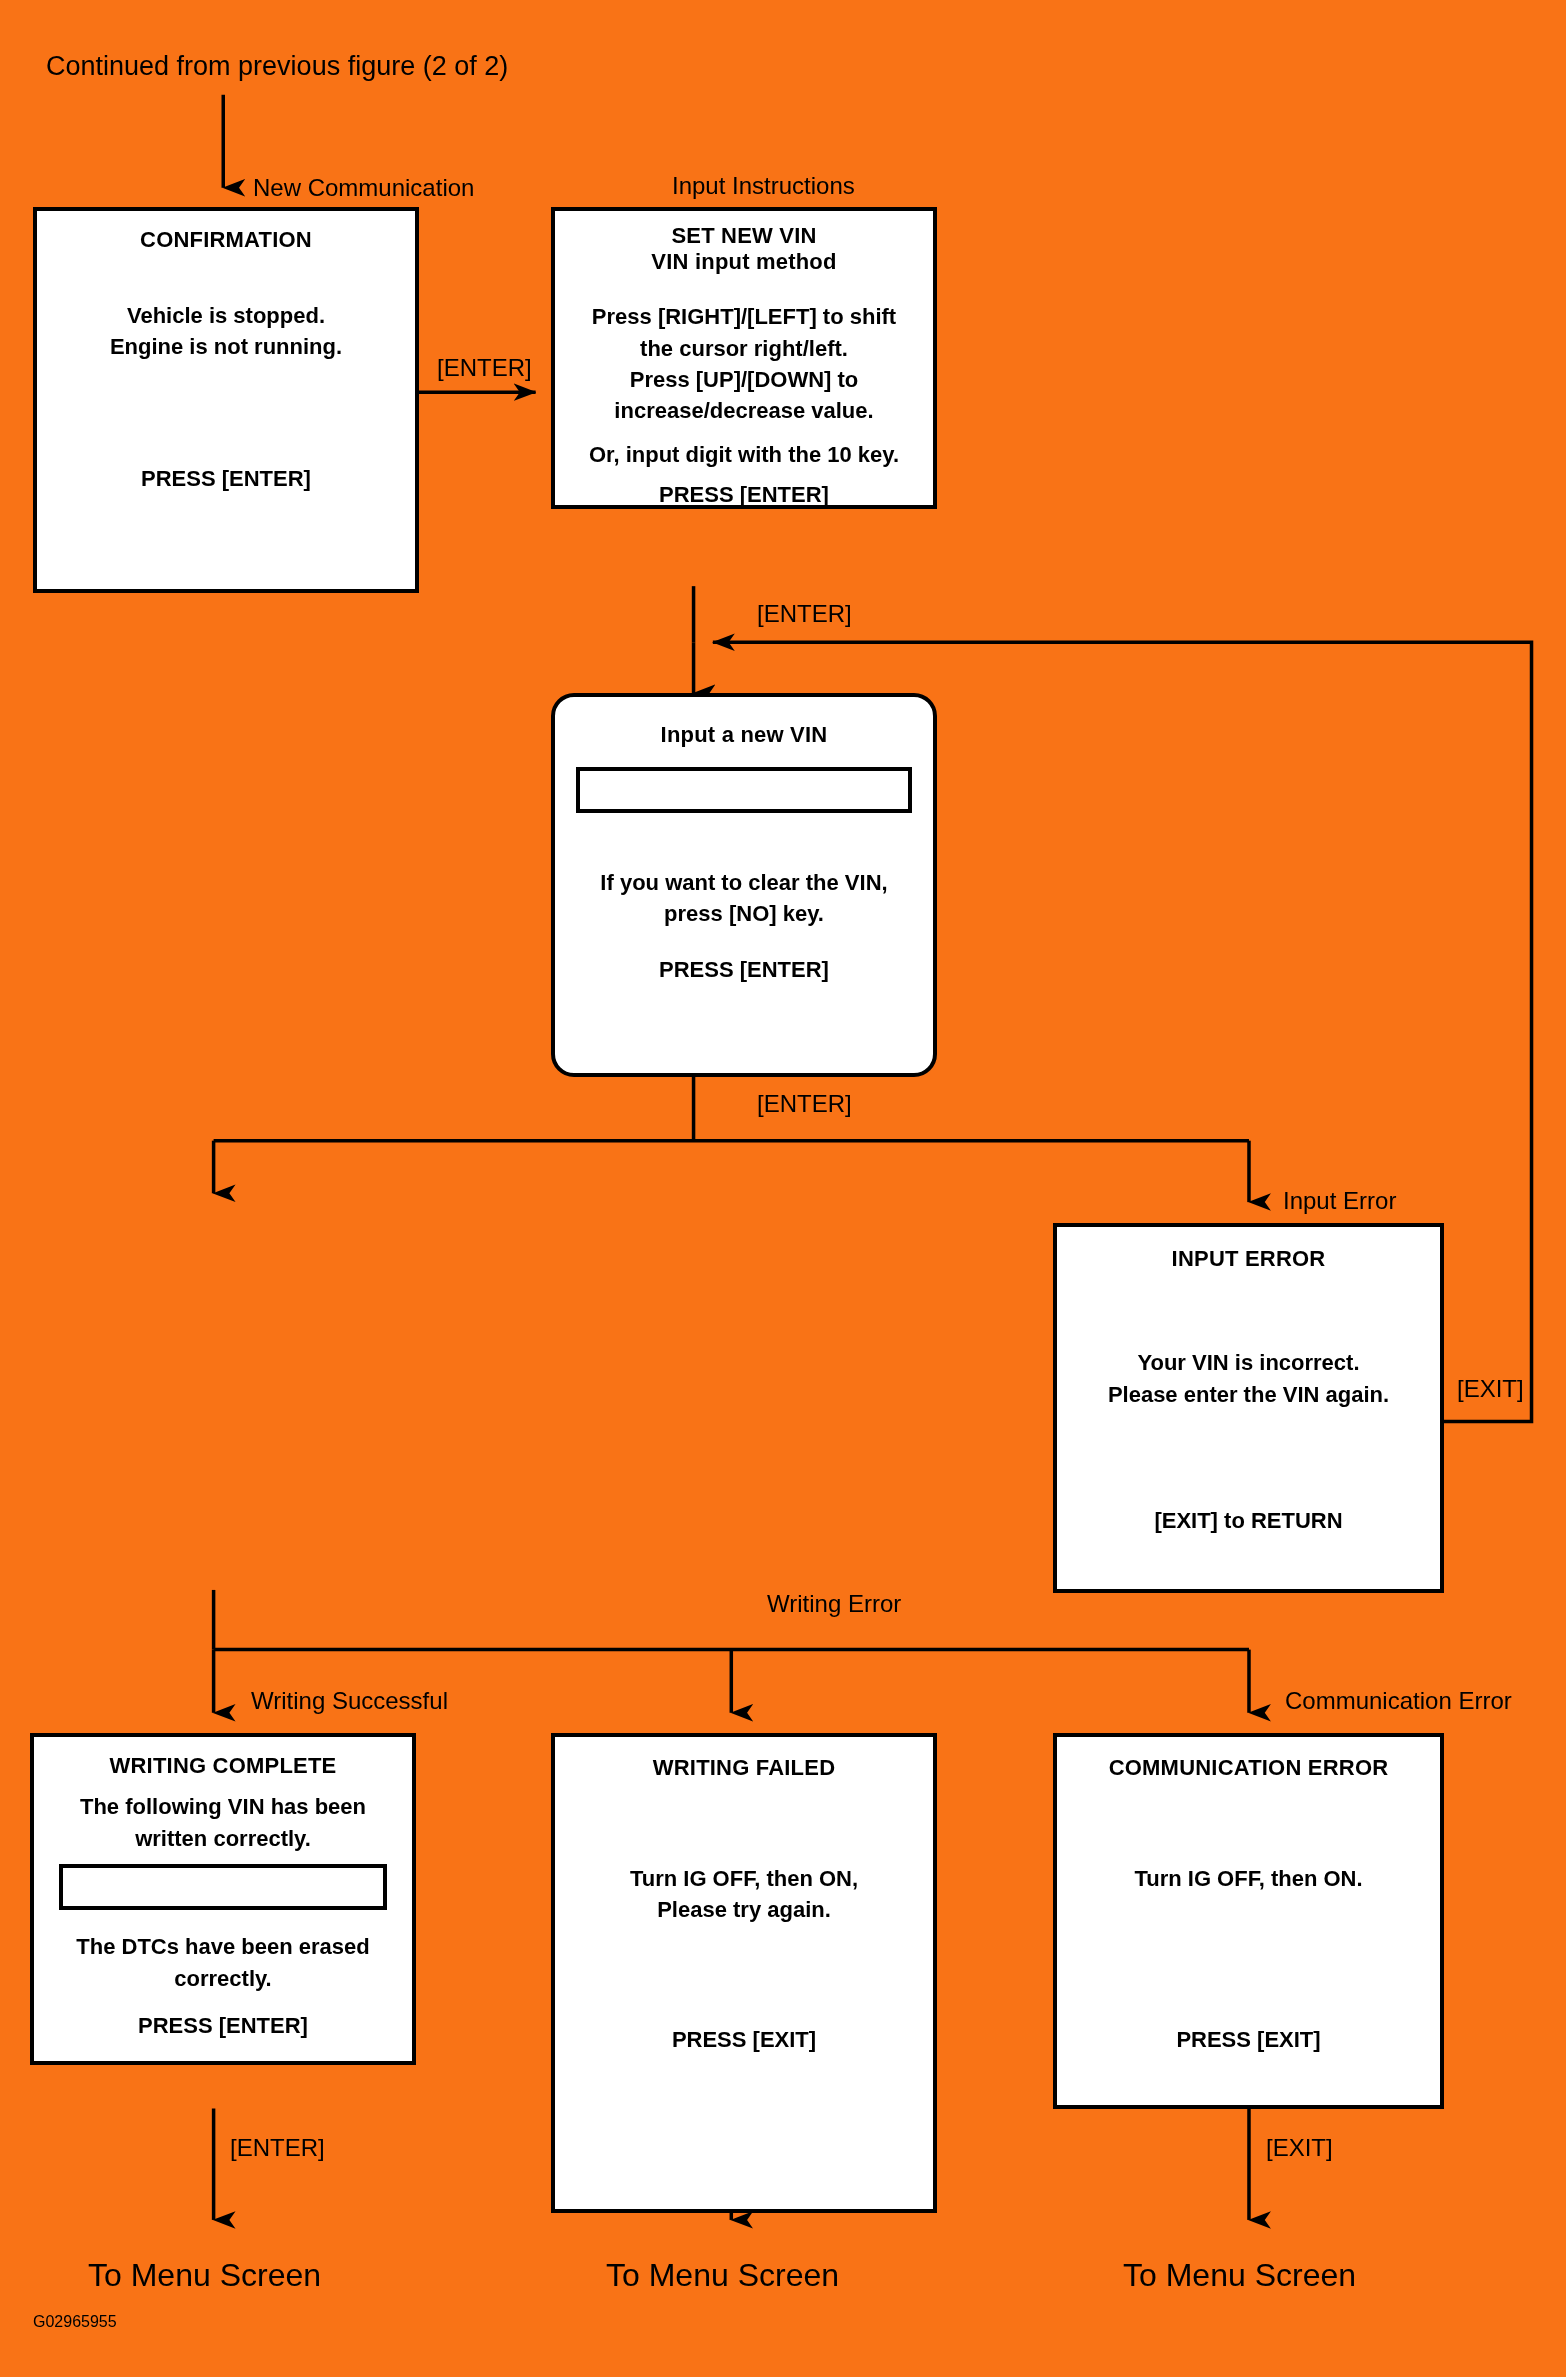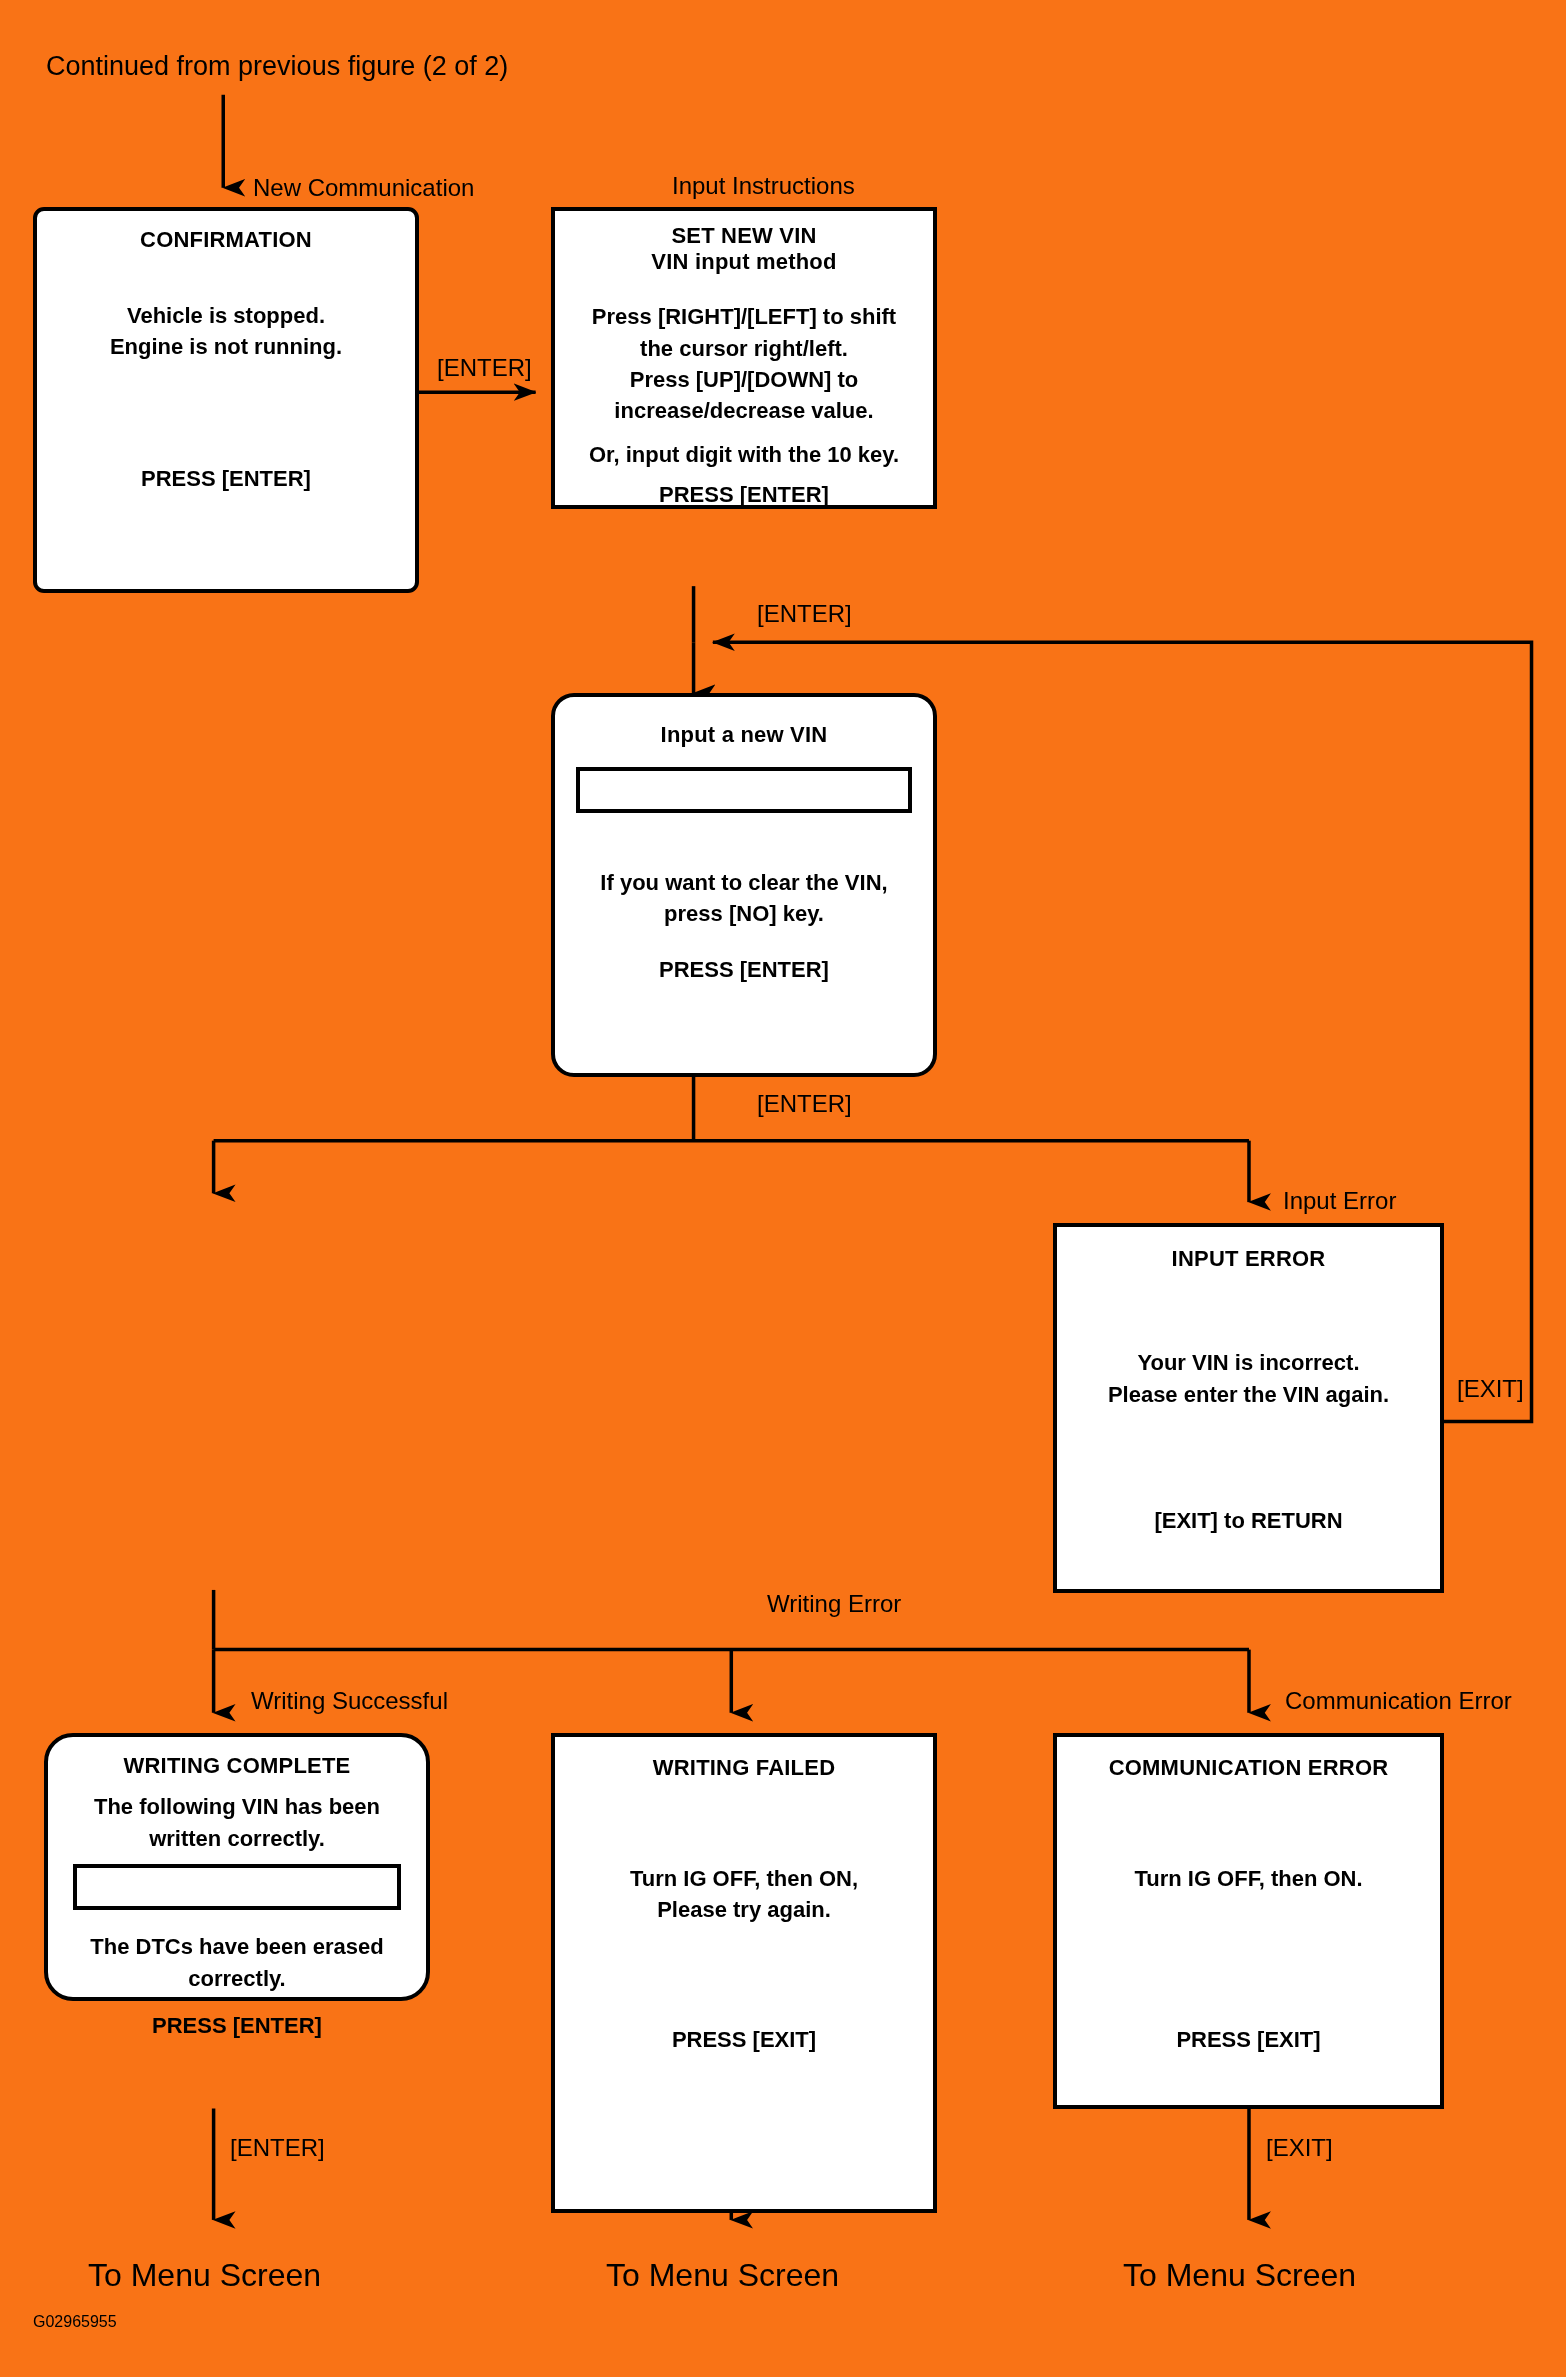--- a/index.html
+++ b/index.html
@@ -154,21 +154,21 @@
   <div class="caption" style="left:767px; top:1590px;">Writing Error</div>
 
   <div class="caption" style="left:1285px; top:1687px;">Communication Error</div>
 
   <div class="edge-label" style="left:230px; top:2134px;">[ENTER]</div>
 
   <div class="edge-label" style="left:748px; top:2134px;">[EXIT]</div>
 
   <div class="edge-label" style="left:1266px; top:2134px;">[EXIT]</div>
 
-  <div class="node" style="left:33px; top:207px; width:386px; height:386px; padding:16px 12.3px 0 12.3px;border-radius:11px;">
+  <div class="node" style="left:33px; top:207px; width:386px; height:386px; padding:16px 12.3px 0 12.3px;">
     <div class="title">CONFIRMATION</div>
     <div class="spacer-lg"></div>
     <div class="body">Vehicle is stopped.</div>
     <div class="body">Engine is not running.</div>
     <div style="height:104px"></div>
     <div class="footer">PRESS [ENTER]</div>
   </div>
 
   <div class="node" style="left:551px; top:207px; width:386px; height:302px; padding:12.3px 8.8px 0 8.8px;">
     <div class="title">SET NEW VIN</div>
@@ -198,21 +198,21 @@
 
   <div class="node" style="left:1053px; top:1223px; width:391px; height:370px; padding:19.3px 12.3px 0 12.3px;">
     <div class="title">INPUT ERROR</div>
     <div style="height:75px"></div>
     <div class="body">Your VIN is incorrect.</div>
     <div class="body">Please enter the VIN again.</div>
     <div style="height:98px"></div>
     <div class="footer">[EXIT] to RETURN</div>
   </div>
 
-  <div class="node" style="left:44px; top:1733px; width:386px; height:268px; padding:16px 24.6px 0 24.6px;border-radius:29px;">
+  <div class="node" style="left:30px; top:1733px; width:386px; height:332px; padding:16px 24.6px 0 24.6px;">
     <div class="title">WRITING COMPLETE</div>
     <div style="height:12.3px"></div>
     <div class="body">The following VIN has been</div>
     <div class="body">written correctly.</div>
     <div style="height:10.5px"></div>
     <div class="vinfield"></div>
     <div style="height:21px"></div>
     <div class="body">The DTCs have been erased</div>
     <div class="body">correctly.</div>
     <div style="height:19.3px"></div>

